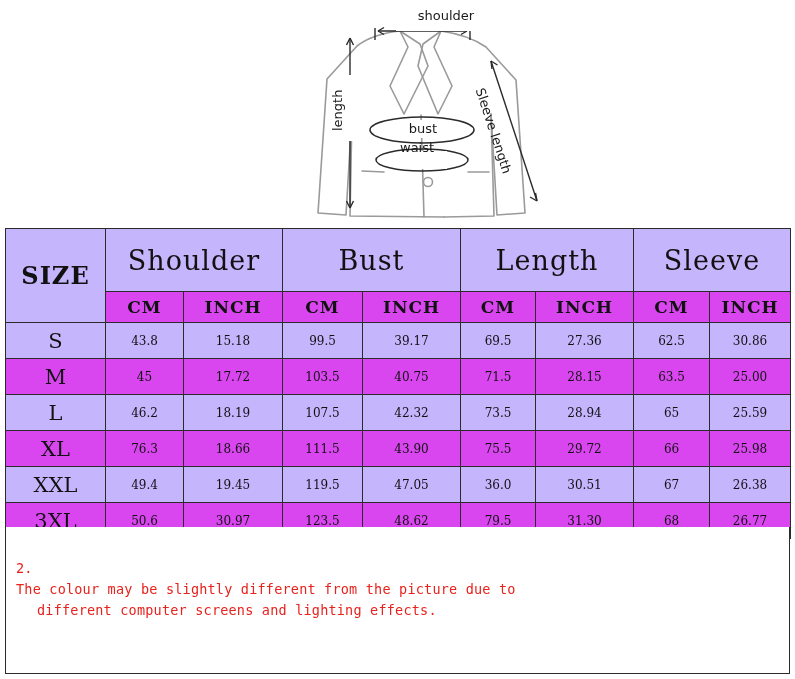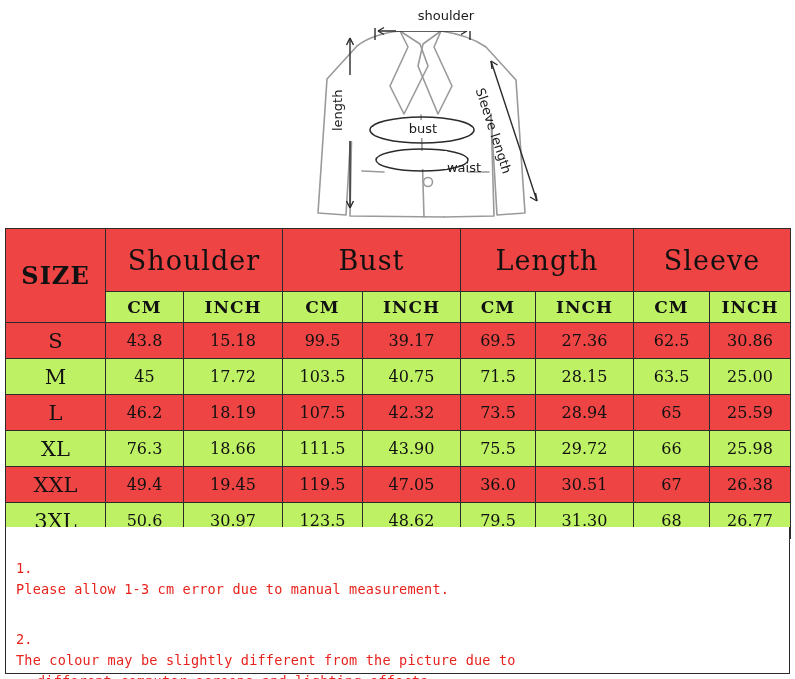--- a/index.html
+++ b/index.html
@@ -73,28 +73,28 @@
     font-family: "DejaVu Sans", sans-serif;
     letter-spacing: 1px;
   }
   .row-size {
     height: 35px;
     font-size: 21px;
     font-family: "DejaVu Serif", serif;
   }
   td.val {
     height: 35px;
-    font-size: 16px;
+    font-size: 12px;
     font-family: "DejaVu Serif", serif;
   }
   tr.shaded td, tr.shaded th {
-    background: #bef264;
+    background: #d946ef;
   }
   tr.plain td, tr.plain th {
-    background: #ef4444;
+    background: #c4b5fd;
   }
 
   
   col.c-size  { width: 100px; }
   col.c-cm    { width: 78px; }
   col.c-inch  { width: 99px; }
   col.c-cm2   { width: 80px; }
   col.c-inch2 { width: 98px; }
   col.c-cm3   { width: 75px; }
   col.c-inch3 { width: 98px; }
@@ -195,21 +195,21 @@
       <rect x="401" y="151" width="46" height="18" fill="#ffffff"></rect>
       <rect x="336" y="75" width="20" height="66" fill="#ffffff"></rect>
     </svg>
 
     <div style="position:absolute; left:396px; top:8px; width:100px; text-align:center; font-size:13px; font-family:'DejaVu Sans',sans-serif;">shoulder</div>
 
     <div style="position:absolute; left:330px; top:78px; width:22px; height:64px; font-size:13px; font-family:'DejaVu Sans',sans-serif; writing-mode:vertical-rl; transform:rotate(180deg); text-align:center;">length</div>
 
     <div style="position:absolute; left:400px; top:121px; width:46px; text-align:center; font-size:13px; font-family:'DejaVu Sans',sans-serif;">bust</div>
 
-    <div style="position:absolute; left:400px; top:160px; width:48px; text-align:center; font-size:13px; font-family:'DejaVu Sans',sans-serif;margin-left:40px;">waist</div>
+    <div style="position:absolute; left:400px; top:140px; width:48px; text-align:left; font-size:13px; font-family:'DejaVu Sans',sans-serif;">waist</div>
 
     <div style="position:absolute; left:487px; top:86px; font-size:13px; font-family:'DejaVu Sans',sans-serif; transform:rotate(72deg); transform-origin:left top; white-space:nowrap;">Sleeve length</div>
   </div>
 
   <div class="table-wrap">
     <table class="size-table">
       <colgroup>
         <col class="c-size">
           <col class="c-cm">
           <col class="c-inch">
@@ -305,24 +305,20 @@
           <td class="val">31.30</td>
           <td class="val">68</td>
           <td class="val">26.77</td>
         </tr>
       </tbody>
     </table>
   </div>
 
   <div class="notes">
 
-    <div class="note">
-      <span class="num">1.</span>
-      <span>Please allow 1-3 cm error due to manual measurement.</span>
-    </div>
 
     <div class="note">
       <span class="num">2.</span>
       <span>The colour may be slightly different from the picture due to</span>
       <span class="note-indent">different computer screens and lighting effects.</span>
     </div>
 
   </div>
 
 </div>

